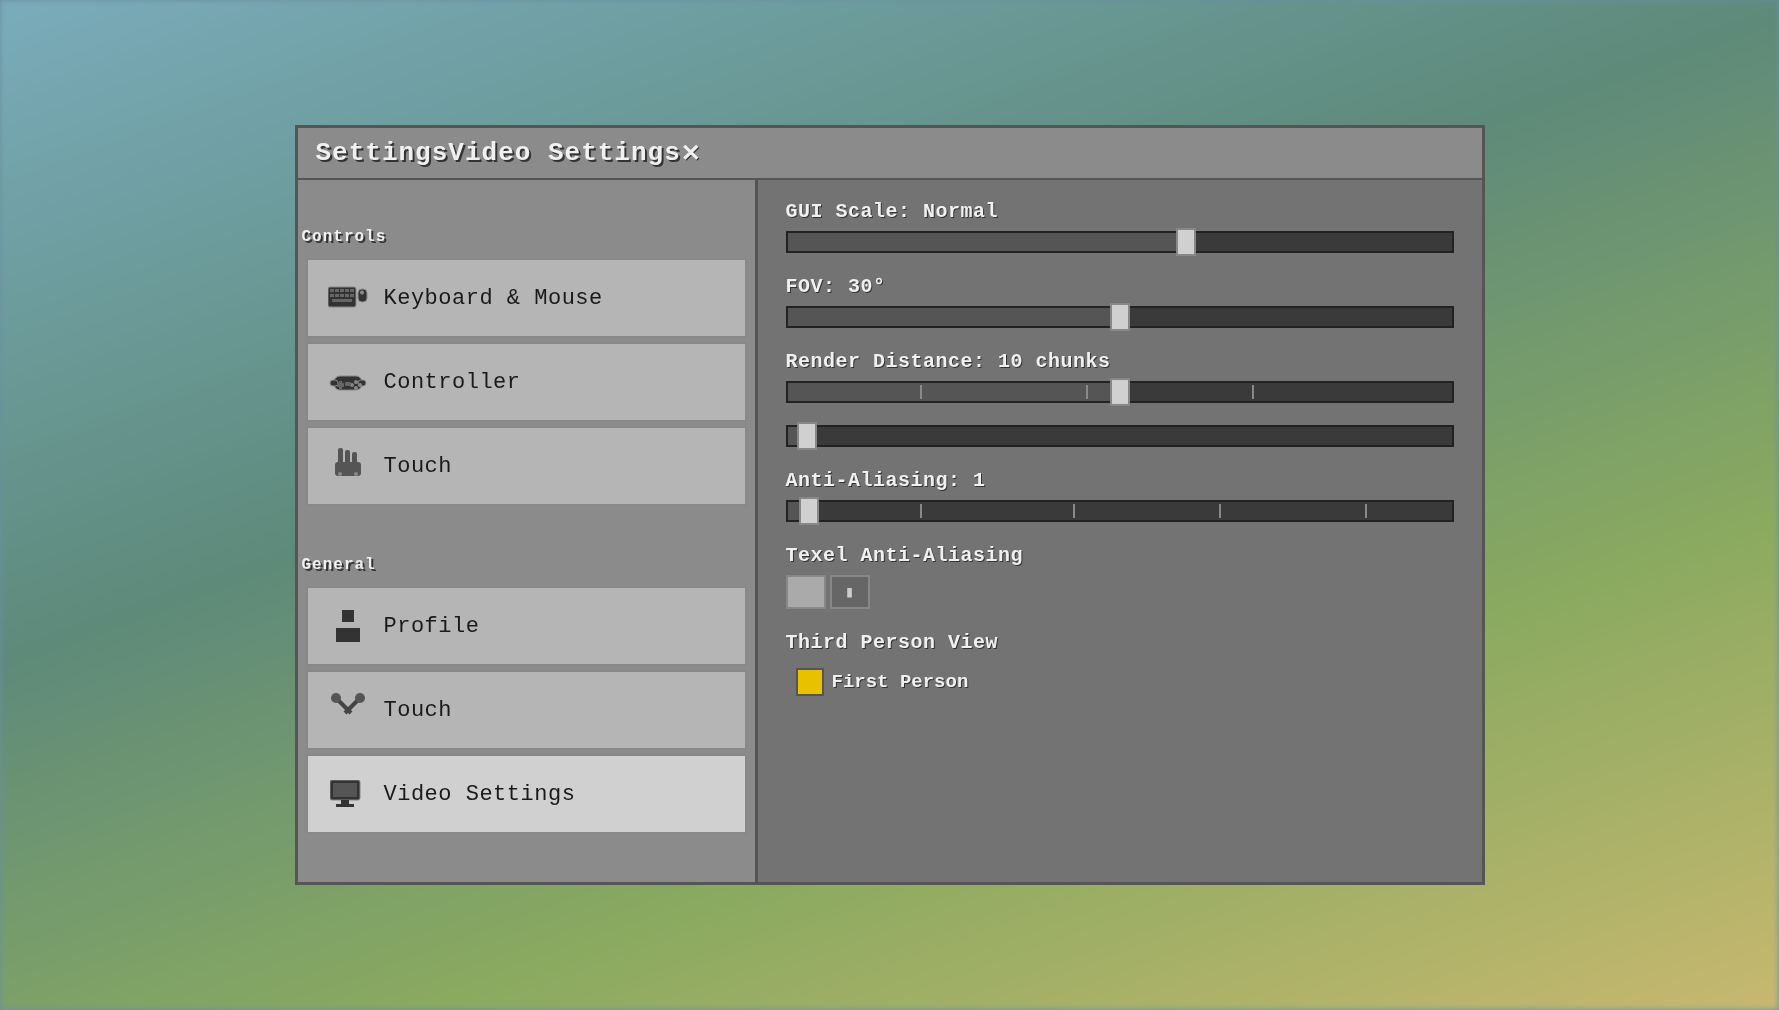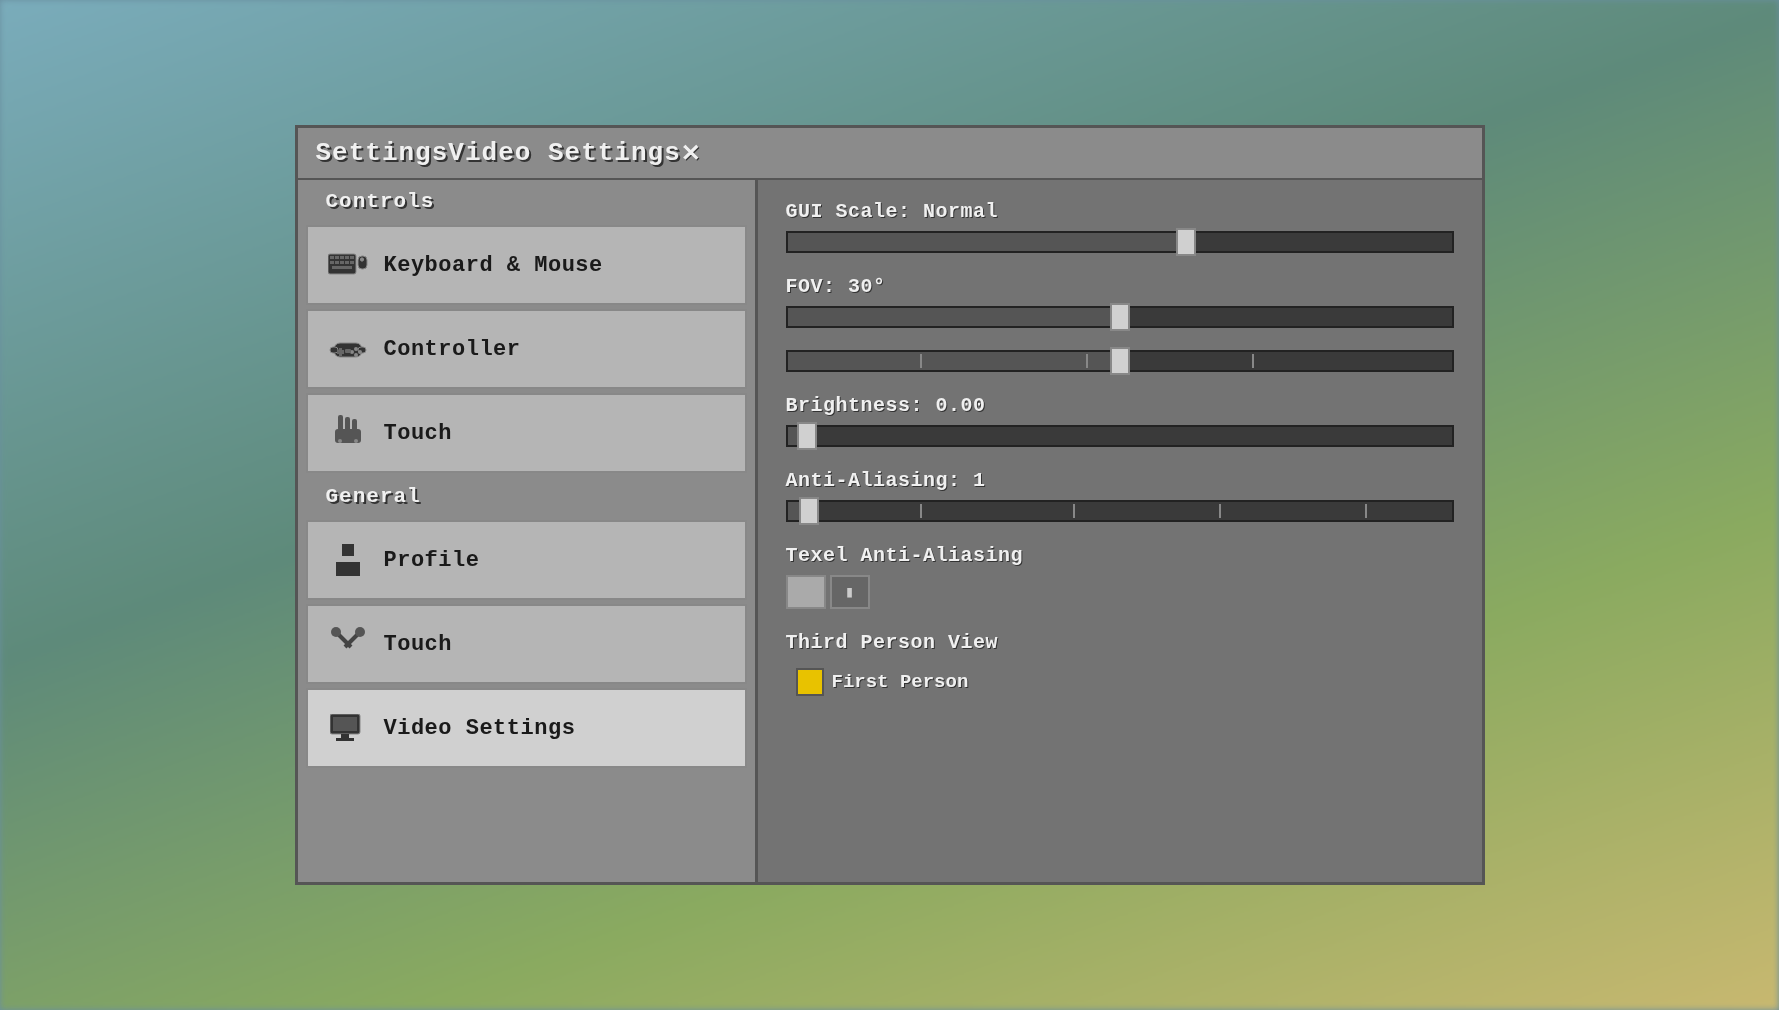--- a/index.html
+++ b/index.html
@@ -85,39 +85,40 @@
       overflow-y: auto;
       padding: 0;
     }
 
     .sidebar::-webkit-scrollbar { width: 10px; }
     .sidebar::-webkit-scrollbar-track { background: #555; }
     .sidebar::-webkit-scrollbar-thumb { background: #888; }
 
     .section-header {
       color: #f0f0f0;
-      font-size: 21px;
-      font-weight: bold;
-      padding: 10px 28px;
+      font-size: 16px;
+      font-weight: bold;
+      padding: 10px 4px;
       text-shadow: 2px 2px #333;
       letter-spacing: 1px;
+      margin-top: 38px;
     }
 
     .sidebar-item {
       display: flex;
       align-items: center;
       gap: 16px;
       padding: 18px 20px;
       background: #b5b5b5;
       border: 2px solid #888;
       margin: 2px 8px;
       cursor: pointer;
       color: #1a1a1a;
       font-size: 22px;
-      font-weight: bold;
+      font-weight: normal;
       letter-spacing: 0.5px;
     }
 
     .sidebar-item.active {
       background: #d0d0d0;
     }
 
     .icon-box {
       width: 40px;
       height: 40px;
@@ -386,31 +387,31 @@
 
         <div class="setting-row">
           <div class="setting-label">FOV: 30°</div>
           <div class="slider-track">
             <div class="slider-fill" style="width:50%"></div>
             <div class="slider-thumb" style="left:calc(50% - 10px)"></div>
           </div>
         </div>
 
         <div class="setting-row">
+          <div class="setting-label">Render Distance: 10 chunks</div>
           <div class="slider-track">
             <div class="slider-fill" style="width:50%"></div>
             <div class="slider-tick" style="left:20%"></div>
             <div class="slider-tick" style="left:45%"></div>
             <div class="slider-tick" style="left:70%"></div>
             <div class="slider-thumb" style="left:calc(50% - 10px)"></div>
           </div>
         </div>
 
         <div class="setting-row">
-          <div class="setting-label">Brightness: 0.00</div>
           <div class="slider-track">
             <div class="slider-fill" style="width:3%"></div>
             <div class="slider-thumb" style="left:calc(3% - 10px)"></div>
           </div>
         </div>
 
         <div class="setting-row">
           <div class="setting-label">Anti-Aliasing: 1</div>
           <div class="slider-track">
             <div class="slider-fill" style="width:3%"></div>

